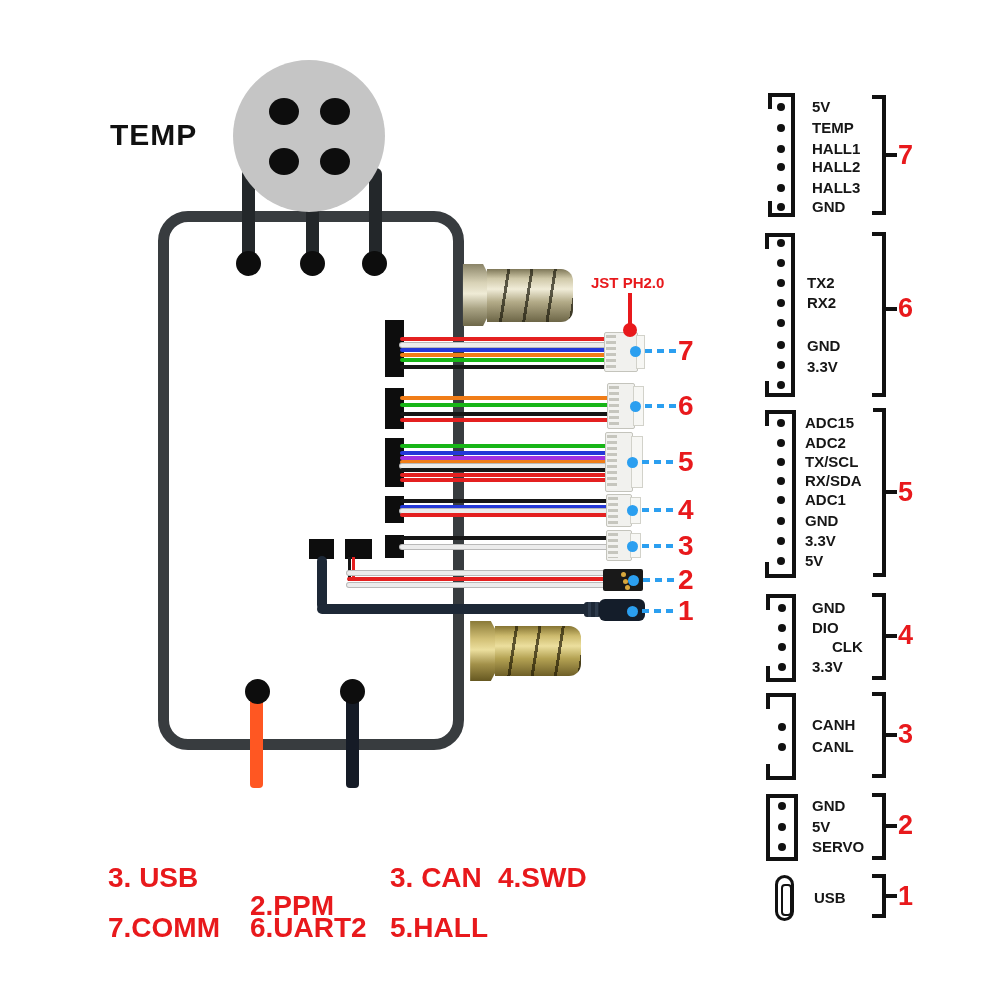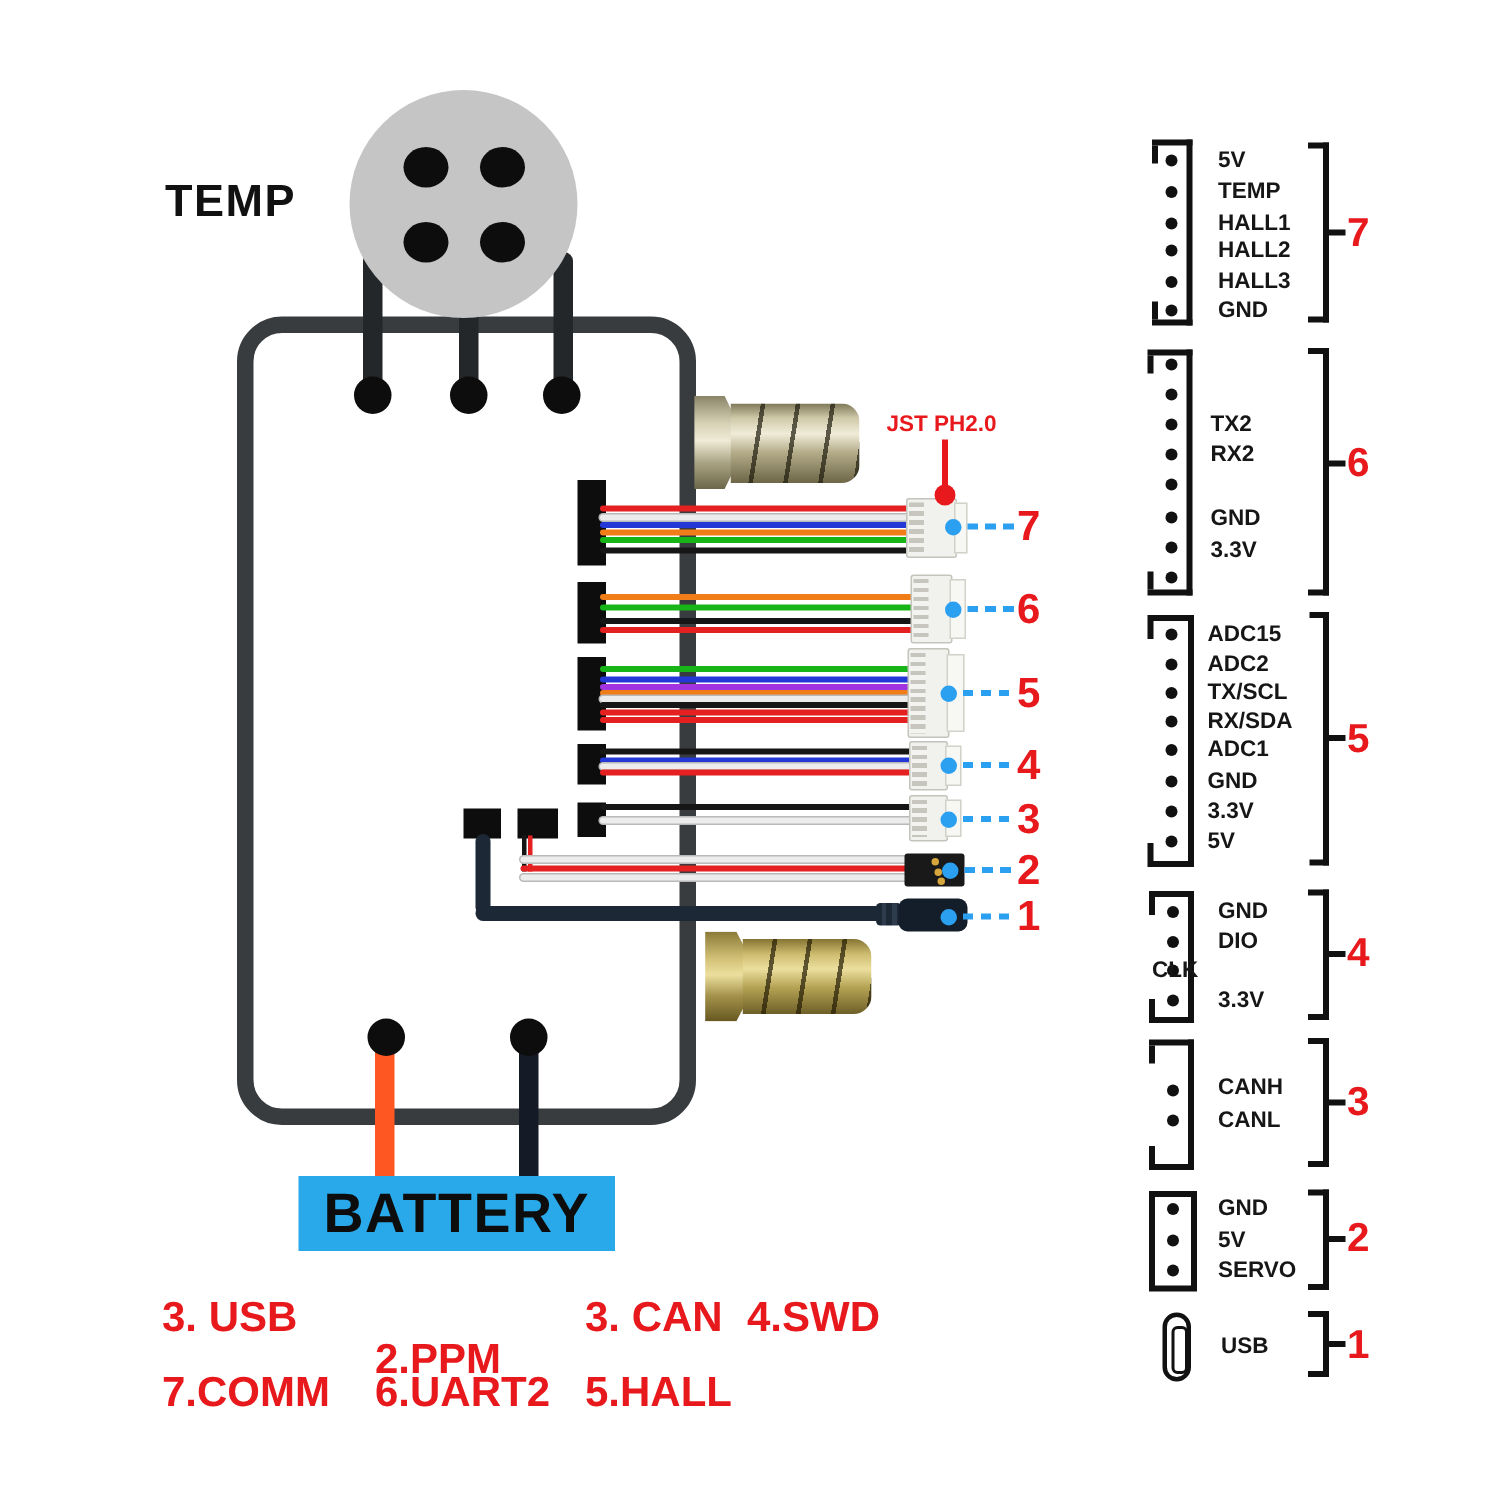--- a/index.html
+++ b/index.html
@@ -263,21 +263,21 @@
   <div class="pinbox" style="left:766px;top:594px;width:30px;height:88px">
     <div class="stub" style="top:0"></div>
     <div class="stub" style="bottom:0"></div>
   </div>
   <div class="pin-dot" style="left:778px;top:604px"></div>
   <div class="pin-dot" style="left:778px;top:624px"></div>
   <div class="pin-dot" style="left:778px;top:643px"></div>
   <div class="pin-dot" style="left:778px;top:663px"></div>
   <div class="pin-label" style="left:812px;top:599px">GND</div>
   <div class="pin-label" style="left:812px;top:619px">DIO</div>
-  <div class="pin-label" style="left:768px;top:638px">CLK</div>
+  <div class="pin-label" style="left:832px;top:638px">CLK</div>
   <div class="pin-label" style="left:812px;top:658px">3.3V</div>
   <div class="bracket" style="left:872px;top:593px;width:14px;height:87px"></div>
   <div class="tick" style="left:886px;top:634px"></div>
   <div class="braknum" style="left:898px;top:620px">4</div>
 
   <div class="pinbox" style="left:766px;top:693px;width:30px;height:87px">
     <div class="stub" style="top:0"></div>
     <div class="stub" style="bottom:0"></div>
   </div>
   <div class="pin-dot" style="left:778px;top:723px"></div>
@@ -303,23 +303,20 @@
   <div class="usb-slot" style="left:781px;top:884px;width:7px;height:28px"></div>
   <div class="pin-label" style="left:814px;top:889px">USB</div>
   <div class="bracket" style="left:872px;top:874px;width:14px;height:44px"></div>
   <div class="tick" style="left:886px;top:894px"></div>
   <div class="braknum" style="left:898px;top:881px">1</div>
 
   <div class="abs" style="left:250px;top:689px;width:13px;height:99px;background:#ff5722;border-radius:4px"></div>
   <div class="abs" style="left:346px;top:689px;width:13px;height:99px;background:#151b26;border-radius:4px"></div>
   <div class="enddot" style="left:245px;top:679px"></div>
   <div class="enddot" style="left:340px;top:679px"></div>
-  <div class="batt-box">
-    <span class="batt-text">BATTERY</span>
-  </div>
 
   <div class="legend-item" style="left:108px;top:862px">3. USB</div>
   <div class="legend-item" style="left:250px;top:890px">2.PPM</div>
   <div class="legend-item" style="left:390px;top:862px">3. CAN</div>
   <div class="legend-item" style="left:498px;top:862px">4.SWD</div>
   <div class="legend-item" style="left:108px;top:912px">7.COMM</div>
   <div class="legend-item" style="left:250px;top:912px">6.UART2</div>
   <div class="legend-item" style="left:390px;top:912px">5.HALL</div>
 
 </div>

